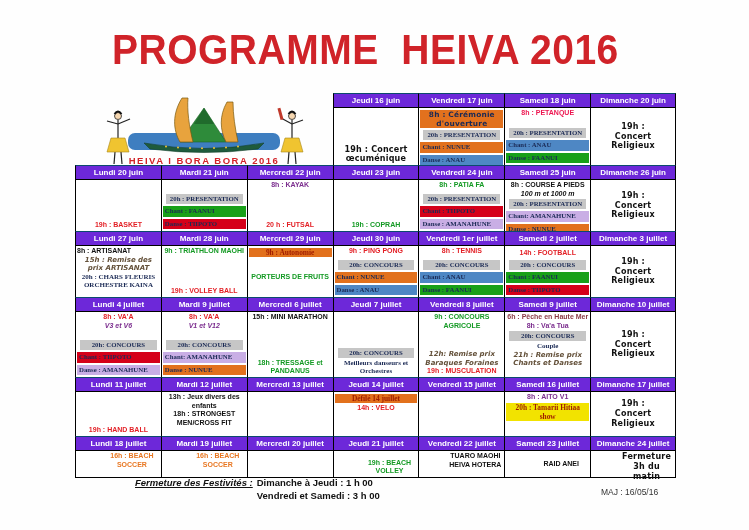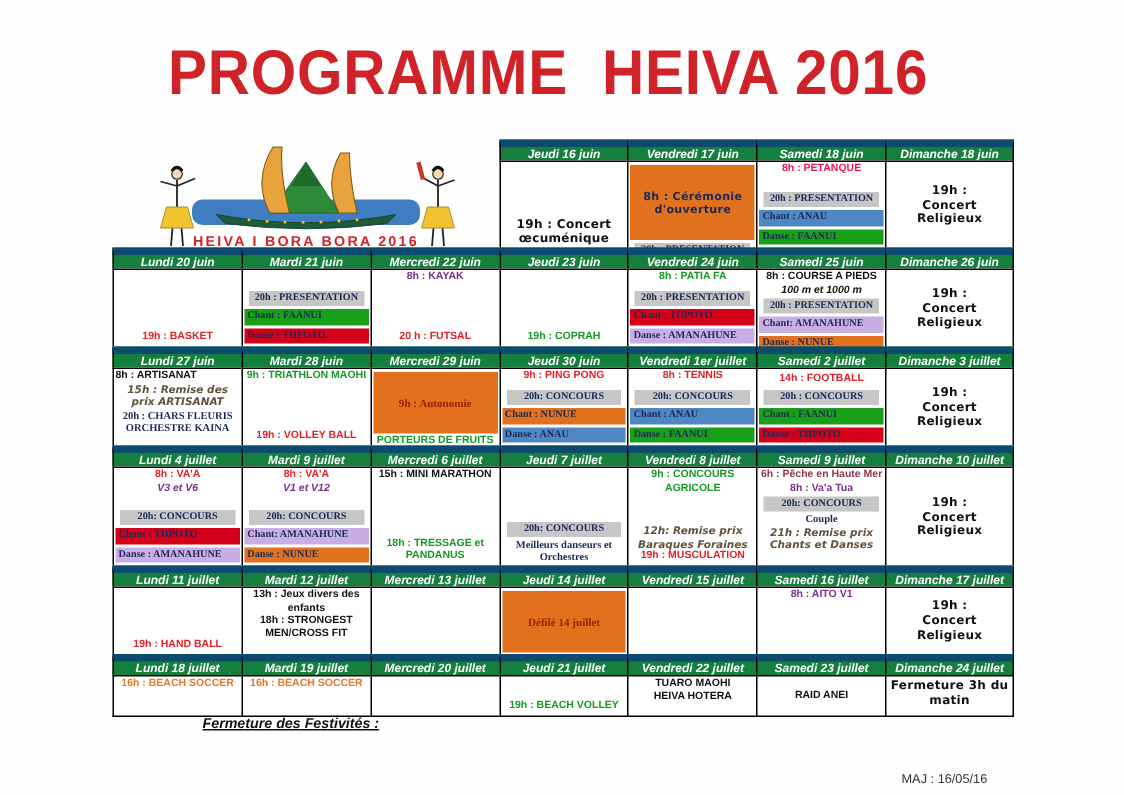--- a/index.html
+++ b/index.html
@@ -9,35 +9,35 @@
   .title{position:absolute;left:112px;top:26px;width:540px;
          font-size:39px;font-weight:800;color:#d02329;letter-spacing:.5px;
          white-space:pre;transform:scaleY(1.08);transform-origin:top left;}
 
   .logo{position:absolute;left:96px;top:94px;width:218px;height:76px;}
 
   
   .cal{position:absolute;left:75px;top:93px;width:601px;height:385px;
        display:grid;grid-template-columns:repeat(7,1fr);
        grid-template-rows:14px 58px 14px 52px 14px 52px 14px 66px 14px 45px 14px 28px;}
-  .hcell{background:#15803d;color:#fff;font-size:8px;font-weight:700;
+  .hcell{background:#6d28d9;color:#fff;font-size:8px;font-weight:700;
          display:flex;align-items:center;justify-content:center;
-         border-left:1px solid #000;border-top:5px solid #0c4a6e;white-space:nowrap;font-style:italic;}
+         border-left:1px solid #000;border-top:1px solid #0c4a6e;white-space:nowrap;}
   .cell{background:#fff;border-left:1px solid #000;border-top:1px solid #000;
         display:flex;flex-direction:column;align-items:stretch;padding:1px;}
   .col-last{border-right:1px solid #000;}
-  .row-last{border-bottom:1px solid #000;}
+  .row-last{border-bottom:1px solid #000;padding-left:28px;}
   .blank{background:transparent;border:none;}
 
   .sp{flex:1 1 2px;}
   .ln{font-size:7px;font-weight:700;line-height:1.22;text-align:center;color:#111;}
   .band{font-family:"Liberation Serif",serif;font-size:6.8px;font-weight:700;
         color:#1b2a55;text-align:left;padding:1px 2px;margin:1px 0;}
   .band.ctr{text-align:center;margin-left:3px;margin-right:3px;}
-  .band.big{text-align:center;font-size:7.4px;padding:16px 1px;}
+  .band.big{text-align:center;font-size:7.4px;padding:0 1px;}
 
   .f-hand{font-family:"DejaVu Sans",sans-serif;font-size:8px;letter-spacing:.2px;}
   .f-hand2{font-family:"DejaVu Sans",sans-serif;font-style:italic;font-size:7px;}
   .f-serif{font-family:"Liberation Serif",serif;}
   .f-it{font-style:italic;}
   .al-left{text-align:left;}
 
   .bg-orange{background:#e2711d;}
   .bg-blue{background:#4e87c4;}
   .bg-green{background:#18a018;}
@@ -55,21 +55,21 @@
   .c-maroon{color:#8c3b45;}
   .c-darkred{color:#9e1b00;}
   .c-orange{color:#e87722;}
   .c-brown{color:#64513a;}
 
   
   .footer{position:absolute;left:135px;top:477px;font-size:9.5px;font-weight:700;color:#111;
           display:flex;gap:4px;align-items:flex-start;}
   .footer .lbl{text-decoration:underline;white-space:nowrap;font-style:italic;}
   .footer .lines{display:flex;flex-direction:column;gap:2px;}
-  .maj{position:absolute;left:601px;top:514px;font-size:8.5px;color:#333;font-weight:400;}
+  .maj{position:absolute;left:601px;top:487px;font-size:8.5px;color:#333;font-weight:400;}
 </style>
 </head>
 <body>
 
 <div class="title">PROGRAMME  HEIVA 2016</div>
 
 <svg class="logo" viewBox="0 0 218 76" xmlns="http://www.w3.org/2000/svg">
 
   <rect x="32" y="39" width="152" height="17" rx="7" fill="#3e7ec0"></rect>
 
@@ -116,21 +116,21 @@
   <text x="108" y="70" text-anchor="middle" font-family="Liberation Sans, sans-serif" font-size="9.5" font-weight="bold" fill="#d22328" letter-spacing="1.5">HEIVA I BORA BORA 2016</text>
 </svg>
 
 <div class="cal">
     <div class="blank"></div>
     <div class="blank"></div>
     <div class="blank"></div>
     <div class="hcell">Jeudi 16 juin</div>
     <div class="hcell">Vendredi 17 juin</div>
     <div class="hcell">Samedi 18 juin</div>
-    <div class="hcell col-last">Dimanche 18 juin</div>
+    <div class="hcell col-last">Dimanche 20 juin</div>
     <div class="blank"></div>
     <div class="blank"></div>
     <div class="blank"></div>
     <div class="cell">
       <div class="sp"></div>
       <div class="ln f-hand">19h : Concert</div>
       <div class="ln f-hand">œcuménique</div>
     </div>
     <div class="cell">
       <div class="ln band bg-orange big f-hand">8h : Cérémonie d'ouverture</div>
@@ -319,20 +319,21 @@
     </div>
     <div class="cell"></div>
     <div class="cell">
       <div class="ln band bg-orange big c-darkred">Défilé 14 juillet</div>
       <div class="ln c-red">14h : VELO</div>
       <div class="sp"></div>
     </div>
     <div class="cell"></div>
     <div class="cell">
       <div class="ln c-purple">8h : AITO  V1</div>
+      <div class="ln band bg-yellow big c-darkred f-serif">20h : Tamarii Hitiaa show</div>
     </div>
     <div class="cell col-last">
       <div class="sp"></div>
       <div class="ln f-hand">19h :</div>
       <div class="ln f-hand">Concert Religieux</div>
       <div class="sp"></div>
     </div>
     <div class="hcell">Lundi 18 juillet</div>
     <div class="hcell">Mardi 19 juillet</div>
     <div class="hcell">Mercredi 20 juillet</div>
@@ -360,15 +361,19 @@
       <div class="ln c-black">RAID ANEI</div>
       <div class="sp"></div>
     </div>
     <div class="cell col-last row-last">
       <div class="ln c-black f-hand">Fermeture 3h du matin</div>
     </div>
   </div>
 
 <div class="footer">
   <span class="lbl">Fermeture des Festivités :</span>
+  <span class="lines">
+    <span>Dimanche à Jeudi : 1 h 00</span>
+    <span>Vendredi et Samedi : 3 h 00</span>
+  </span>
 </div>
 
 <div class="maj">MAJ : 16/05/16</div>
 
 </body></html>

